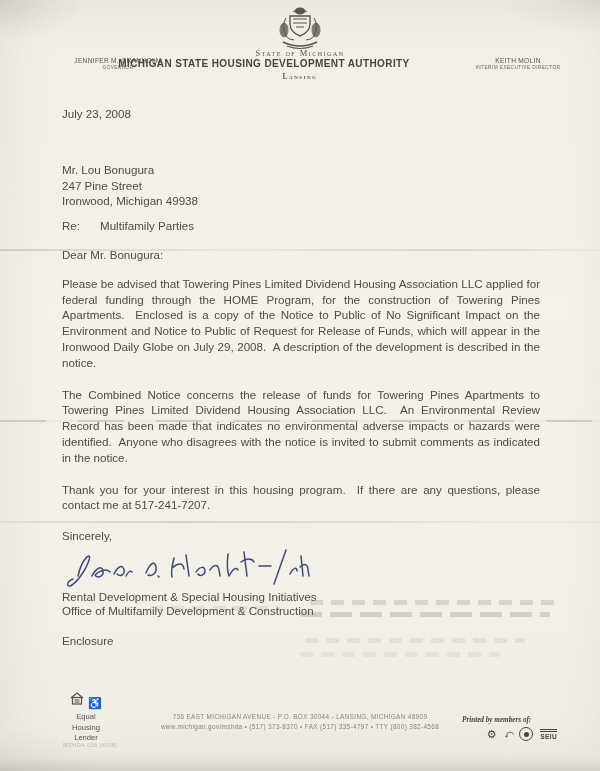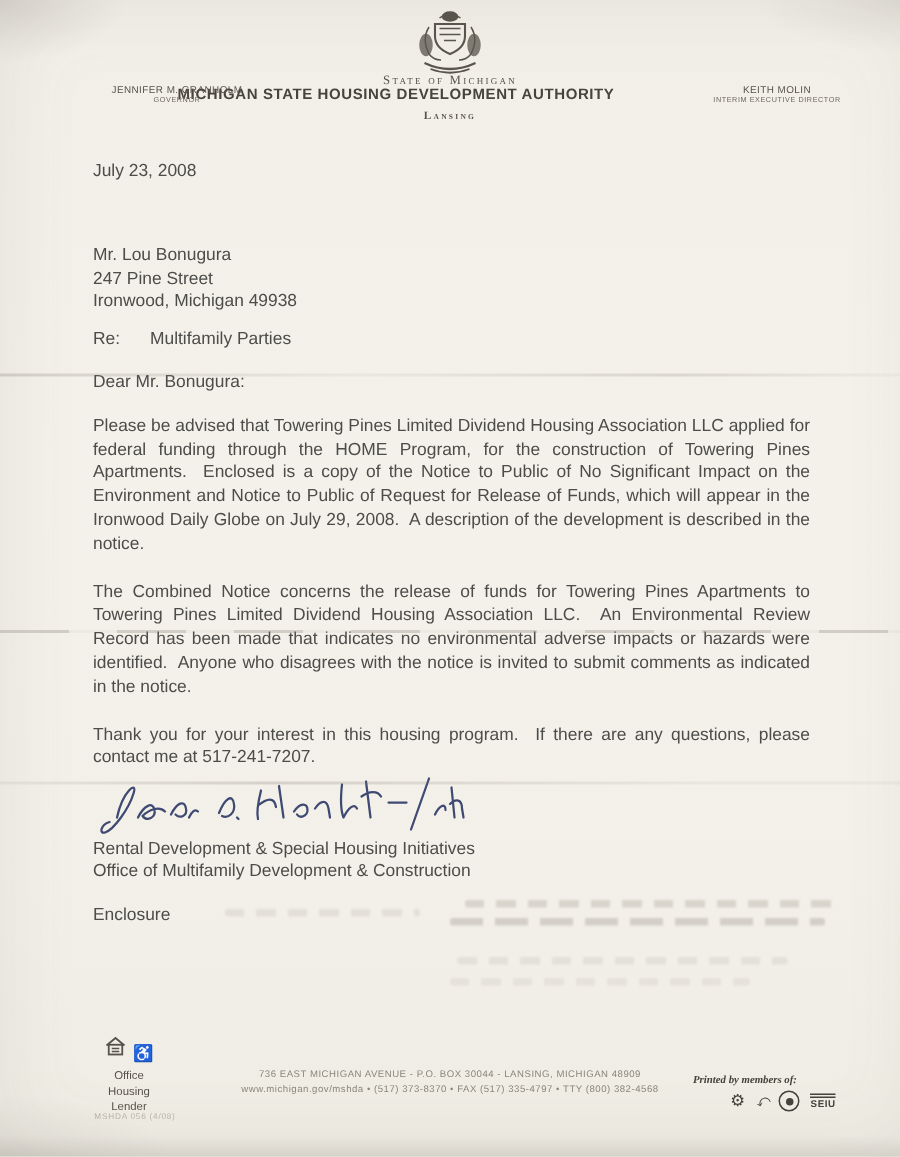--- a/index.html
+++ b/index.html
@@ -127,20 +127,21 @@
         <div>Multifamily Parties</div>
       </div>
     </div>
 
     <div class="salutation">Dear Mr. Bonugura:</div>
 
     <div class="para">Please be advised that Towering Pines Limited Dividend Housing Association LLC applied for federal funding through the HOME Program, for the construction of Towering Pines Apartments.  Enclosed is a copy of the Notice to Public of No Significant Impact on the Environment and Notice to Public of Request for Release of Funds, which will appear in the Ironwood Daily Globe on July 29, 2008.  A description of the development is described in the notice.</div>
     <div class="para">The Combined Notice concerns the release of funds for Towering Pines Apartments to Towering Pines Limited Dividend Housing Association LLC.  An Environmental Review Record has been made that indicates no environmental adverse impacts or hazards were identified.  Anyone who disagrees with the notice is invited to submit comments as indicated in the notice.</div>
     <div class="para">Thank you for your interest in this housing program.  If there are any questions, please contact me at 517-241-7207.</div>
 
+    <div class="closing">Sincerely,</div>
 
     <div class="sig">
       <svg width="250" height="44" viewBox="0 0 250 44" fill="none" stroke="#3f4a73" stroke-width="1.5" stroke-linecap="round" stroke-linejoin="round">
         <path d="M16 30 C20 12 30 5 27 14 C24 24 14 38 8 40 C4 41 5 35 11 33"></path>
         <path d="M30 30 C34 22 40 19 41 25 C42 30 36 33 33 29 C37 25 44 22 48 26"></path>
         <path d="M52 28 C56 20 61 18 62 24 C63 29 58 31 55 28 M64 30 C66 26 68 24 70 26"></path>
         <path d="M84 27 C88 17 93 14 94 21 C95 27 90 31 86 29 M96 30 l1 1"></path>
         <path d="M112 12 C110 20 109 27 110 31 M110 22 C116 17 121 16 122 23 M124 9 L127 30"></path>
         <path d="M134 26 C138 20 143 20 143 25 C143 29 138 31 136 28"></path>
         <path d="M148 24 C152 18 156 18 157 24 L158 30"></path>
@@ -175,21 +176,21 @@
         <span>
           <svg width="14" height="13" viewBox="0 0 14 13" fill="none" stroke="#56524b" stroke-width="1.2">
             <path d="M1 6 L7 1 L13 6"></path>
             <rect x="2.5" y="5.5" width="9" height="6.5"></rect>
             <path d="M4.5 8 h5 M4.5 10 h5" stroke-width="1"></path>
           </svg>
         </span>
         <span class="wheel">♿</span>
       </div>
       <div class="lines">
-        <div>Office</div>
+        <div>Equal</div>
         <div>Housing</div>
         <div>Lender</div>
       </div>
     </div>
     <div class="form-code">MSHDA 056 (4/08)</div>
 
     <div class="foot-addr">
       <div>736 EAST MICHIGAN AVENUE - P.O. BOX 30044 - LANSING, MICHIGAN 48909</div>
       <div>www.michigan.gov/mshda • (517) 373-8370 • FAX (517) 335-4797 • TTY (800) 382-4568</div>
     </div>

